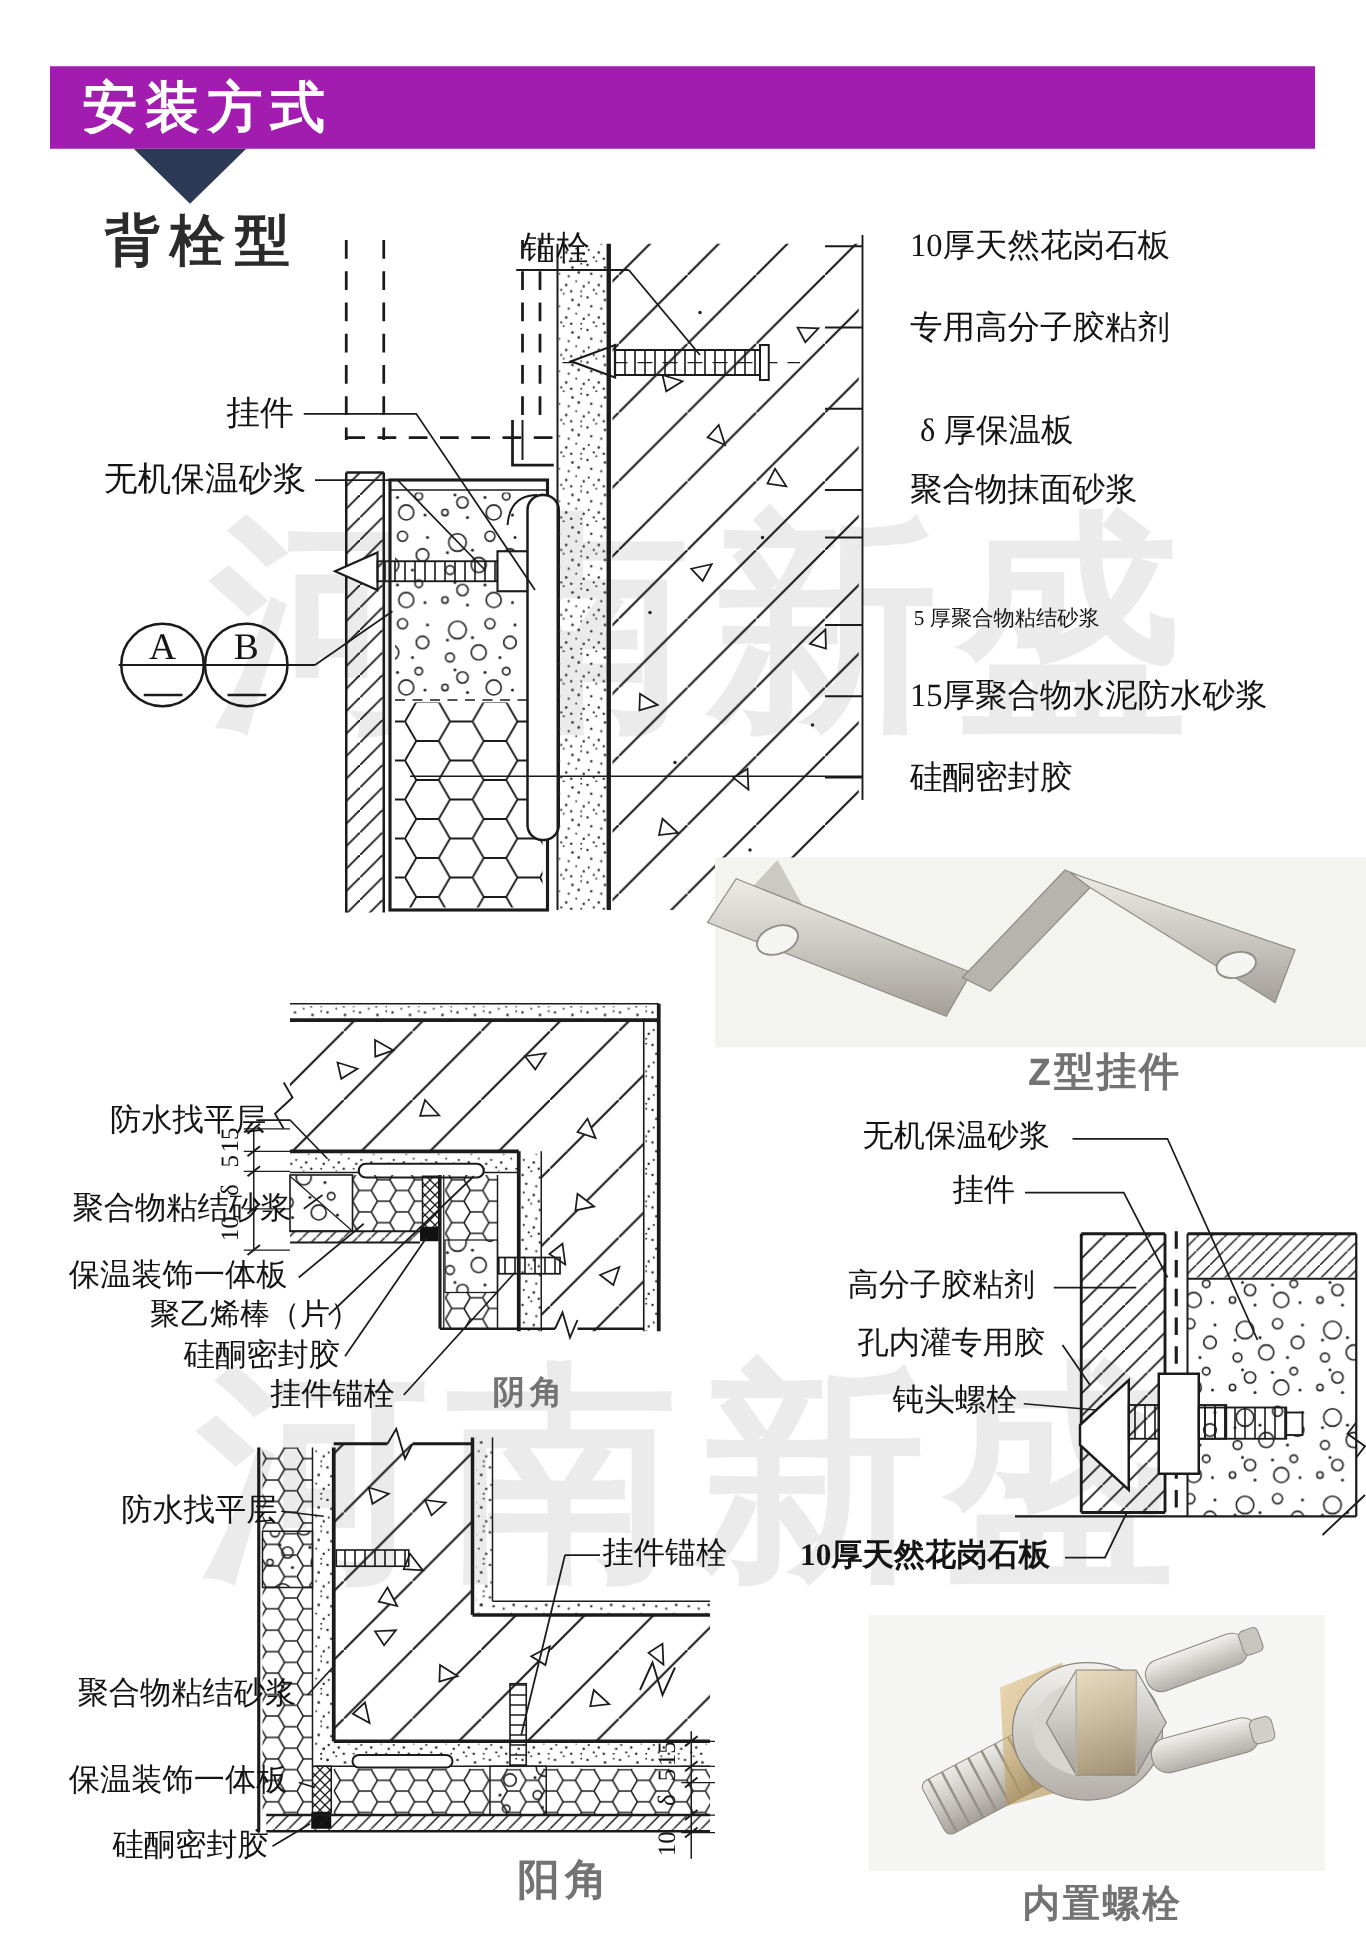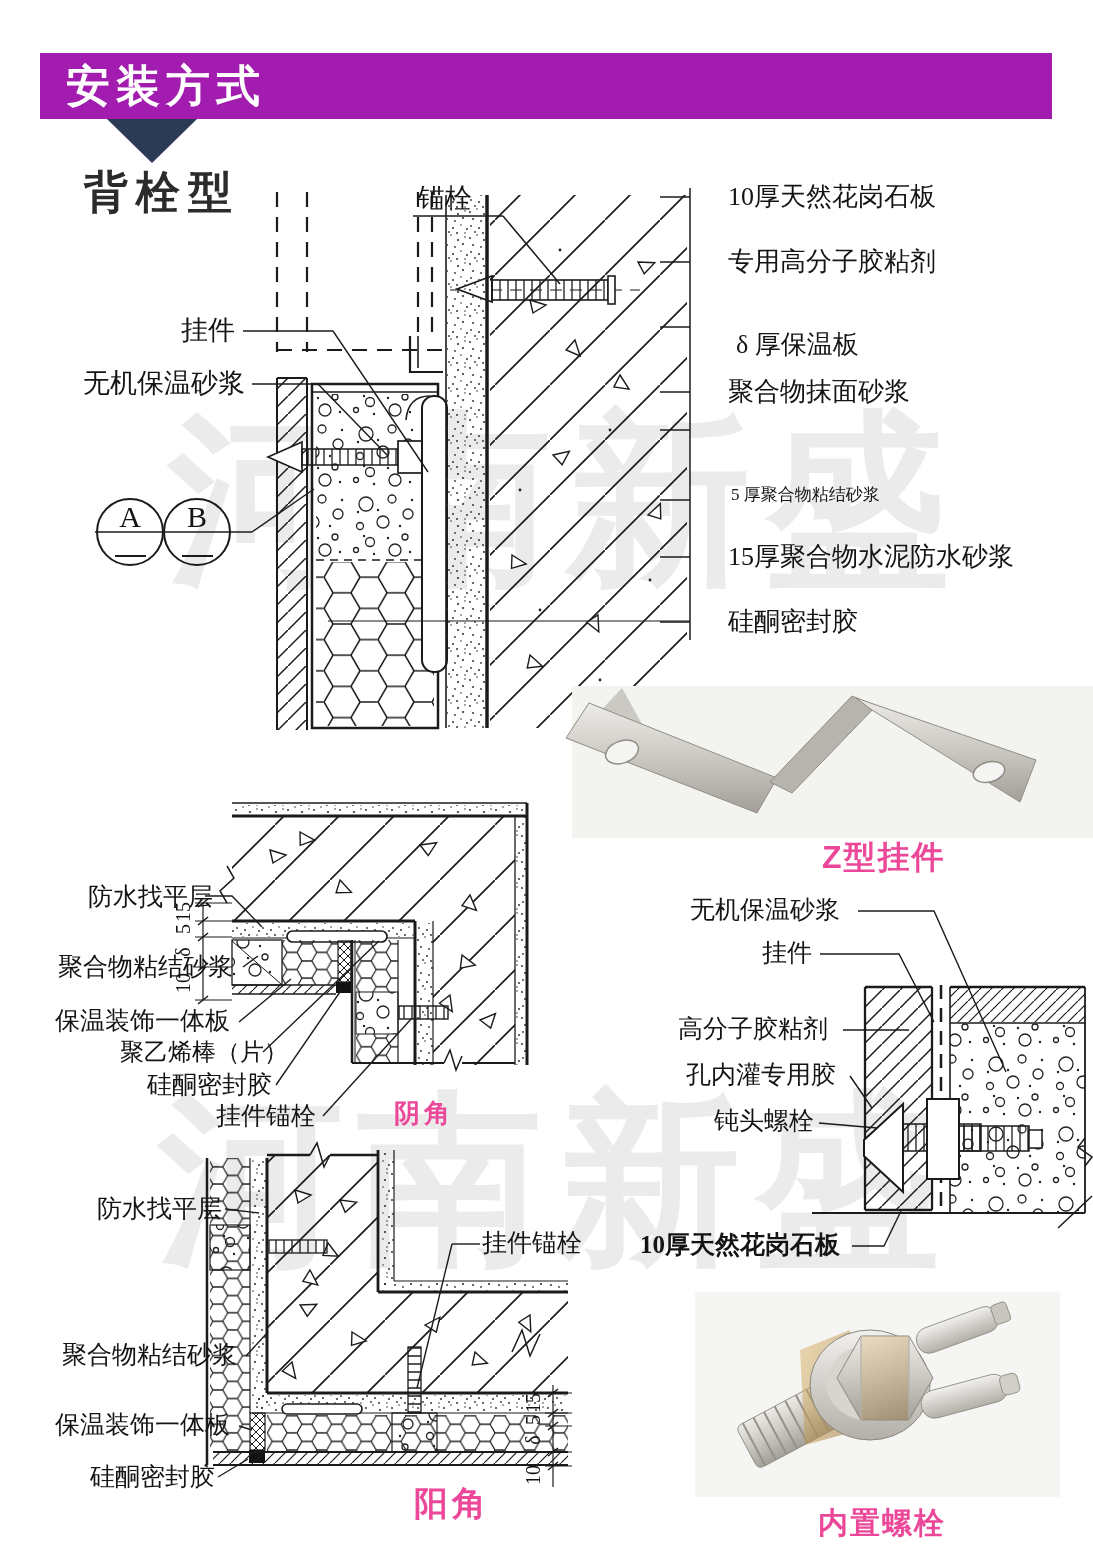--- a/index.html
+++ b/index.html
@@ -12,21 +12,21 @@
   .banner-arrow{position:absolute;left:107px;top:119px;width:0;height:0;z-index:3;
           border-left:45px solid transparent;border-right:45px solid transparent;
           border-top:44px solid #2d3a55;}
   .subtitle{position:absolute;left:84px;top:163px;font-size:44px;font-weight:600;color:#2b2b2b;
           letter-spacing:8px;z-index:4;}
   .wm{position:absolute;font-size:185px;font-weight:700;color:#dcdcdc;opacity:.55;
       letter-spacing:14px;z-index:0;white-space:nowrap;line-height:1;}
   #svgCanvas{position:absolute;left:0;top:0;z-index:1;}
   .lbl{position:absolute;font-family:"Liberation Serif",serif;color:#141414;
        white-space:nowrap;line-height:1.05;z-index:2;}
-  .cap{position:absolute;font-family:Liberation Sans, sans-serif;font-weight:bold;color:#ec4899;
+  .cap{position:absolute;font-family:Liberation Mono, monospace;font-weight:bold;color:#737373;
        white-space:nowrap;z-index:2;}
 </style>
 </head>
 <body>
 
 <div class="page">
 
   <div class="wm" style="left:168px;top:408px;">河南新盛</div>
   <div class="wm" style="left:158px;top:1088px;">河南新盛</div>
 

